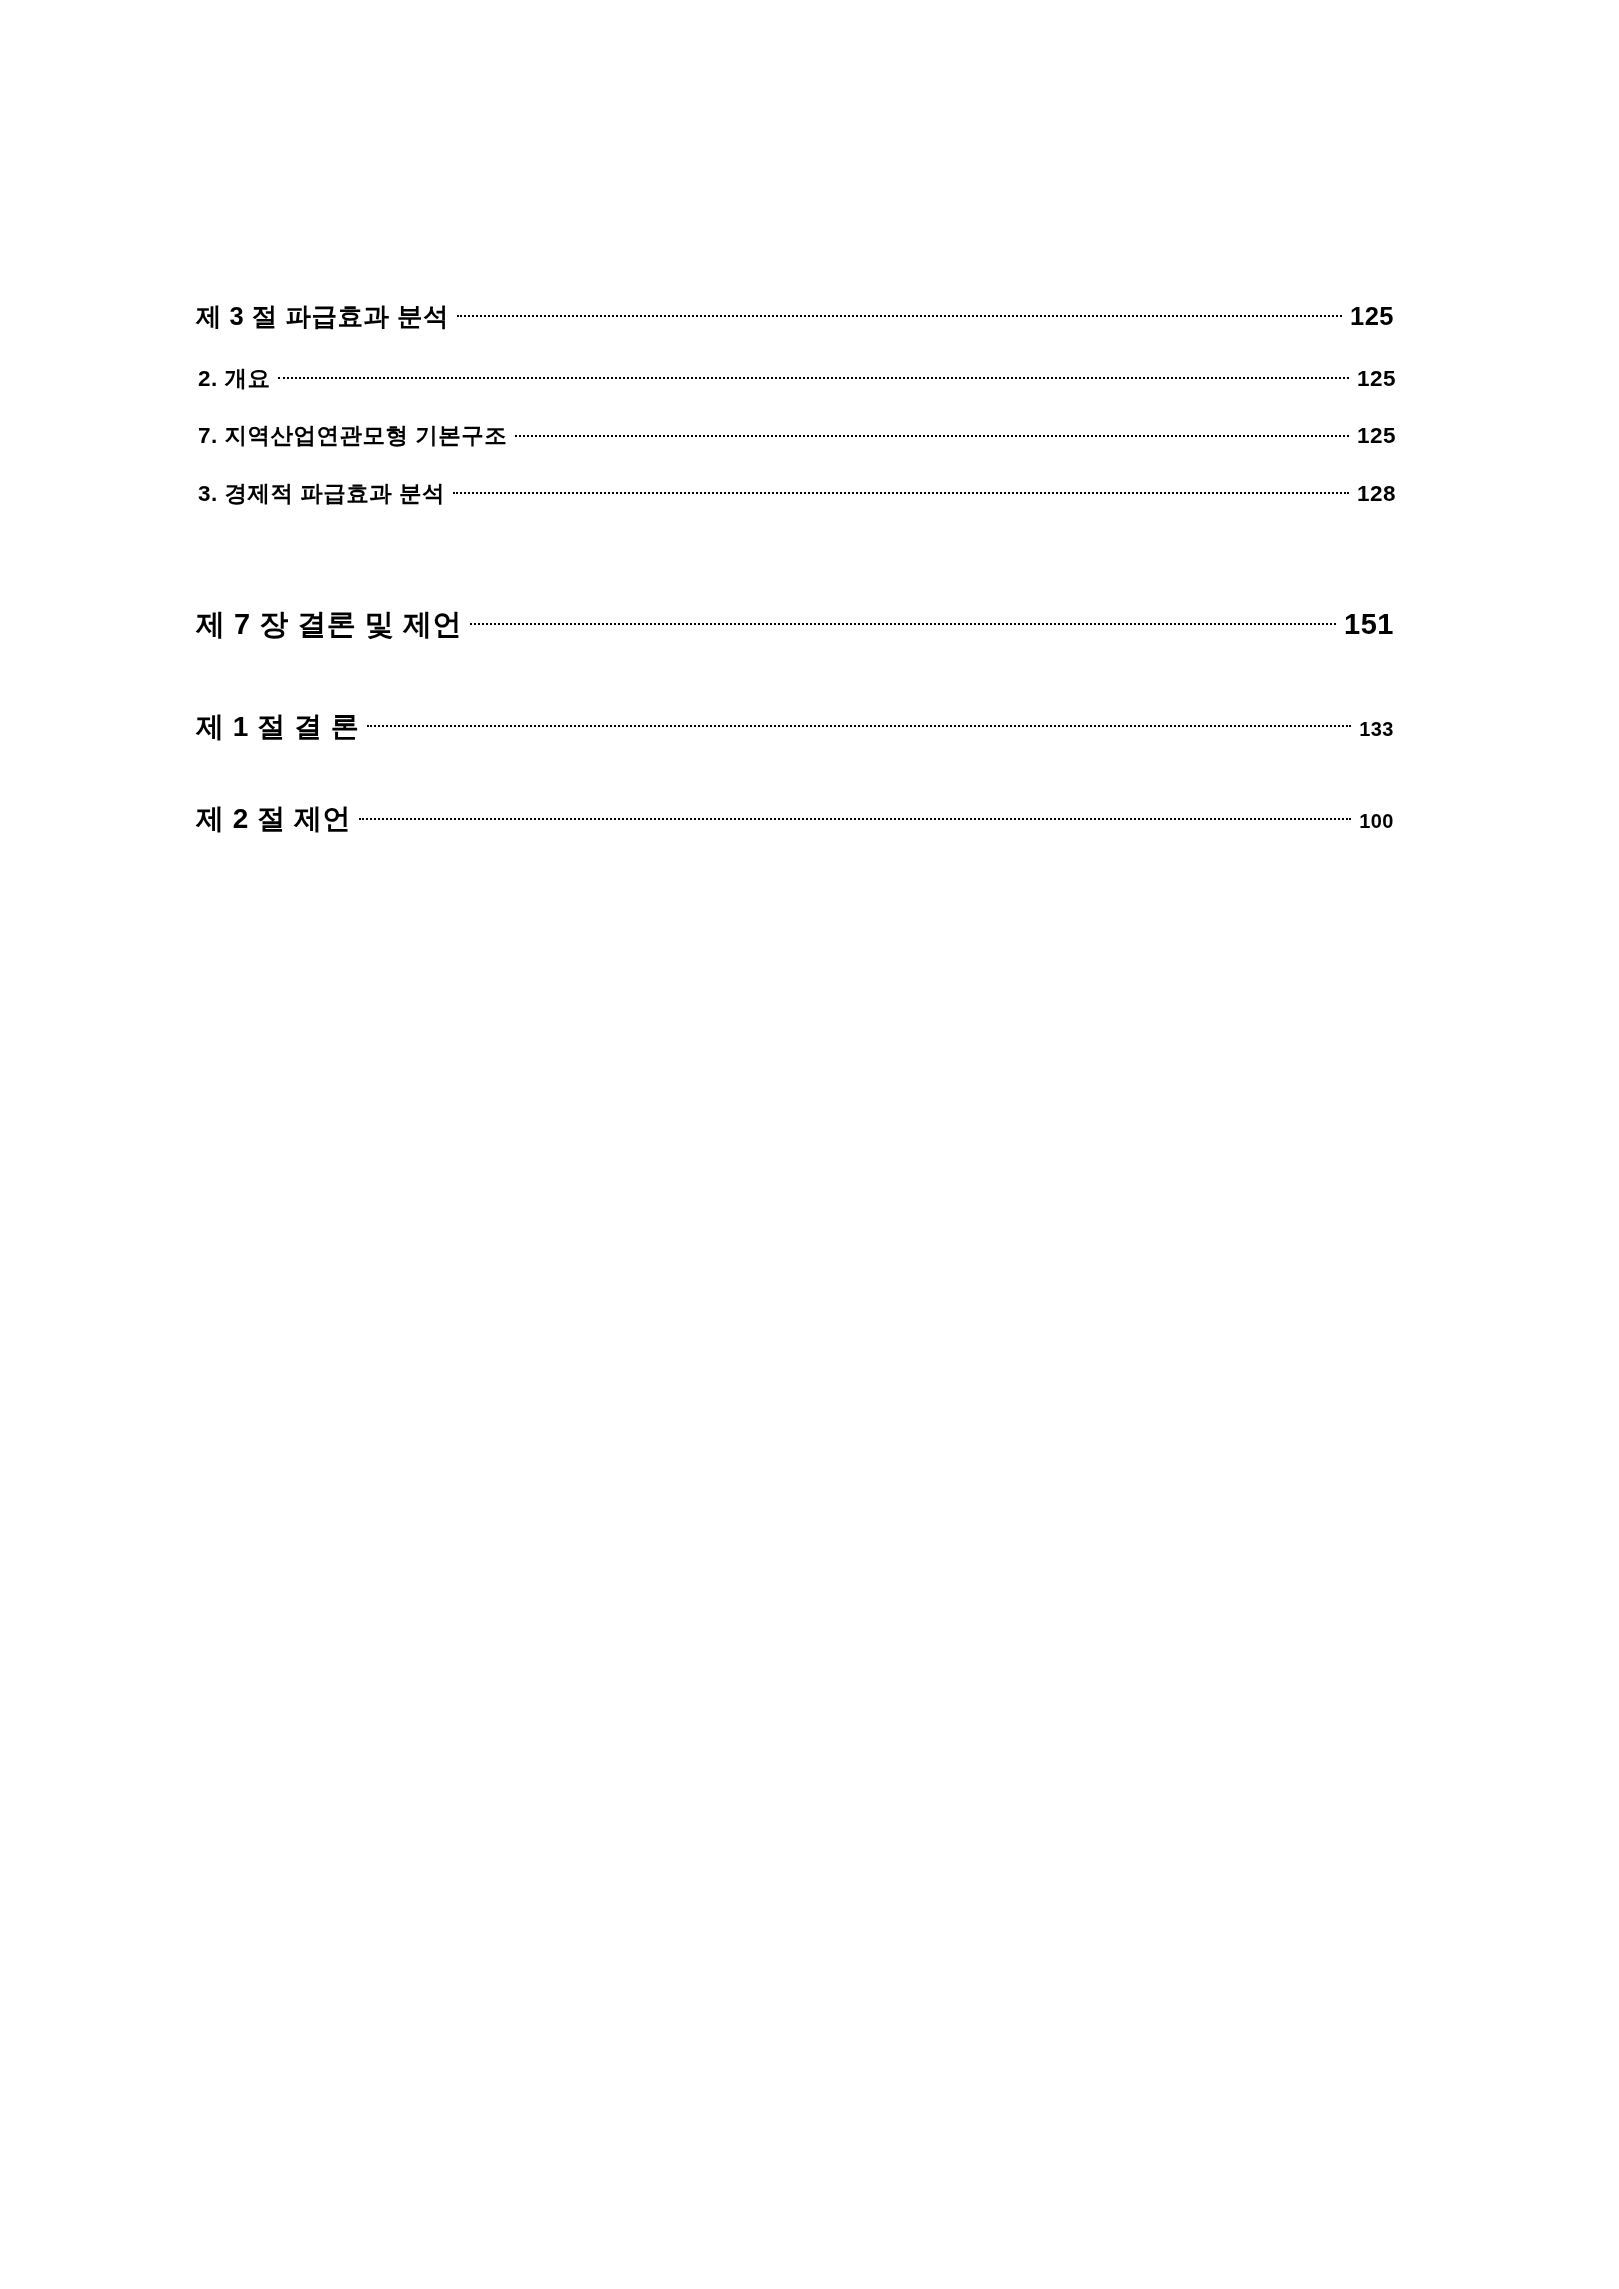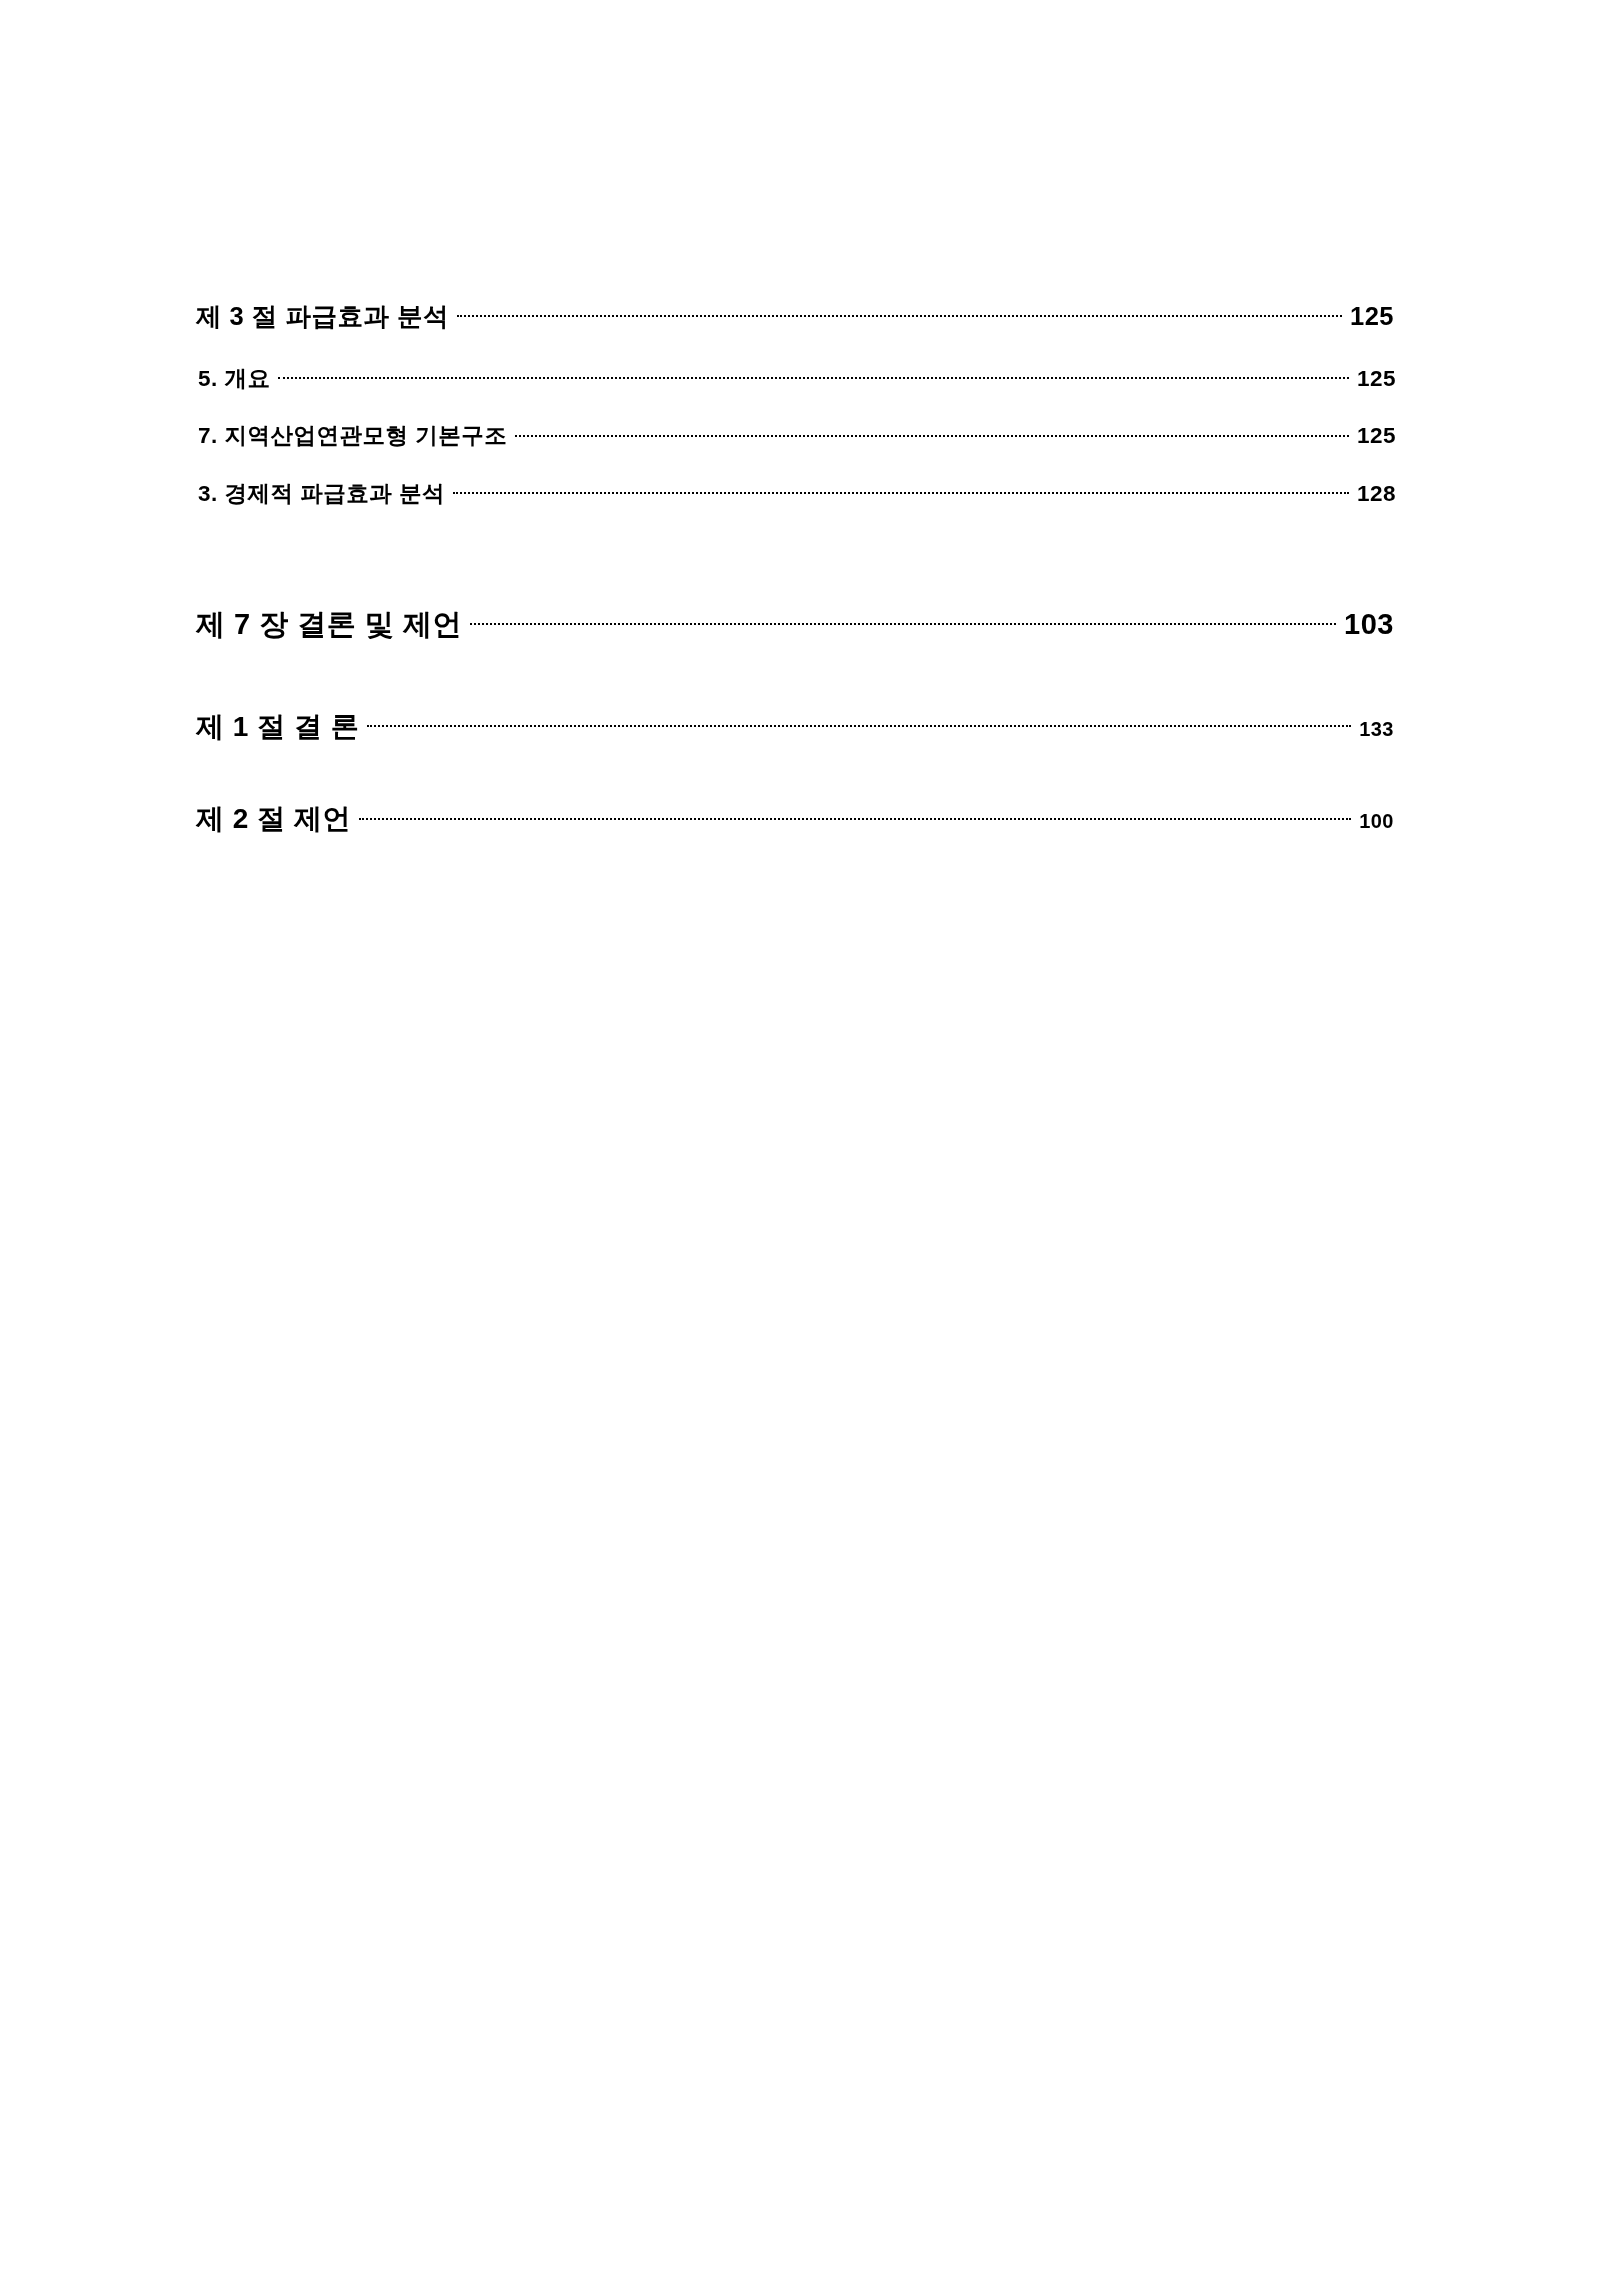--- a/index.html
+++ b/index.html
@@ -105,21 +105,21 @@
 <div class="page">
   <div class="toc">
 
     <div class="toc-entry lvl-section">
       <span class="label">제 3 절 파급효과 분석</span>
       <span class="leader"></span>
       <span class="page-num">125</span>
     </div>
 
     <div class="toc-entry lvl-item">
-      <span class="label">5. 개요</span>
+      <span class="label">2. 개요</span>
       <span class="leader"></span>
       <span class="page-num">125</span>
     </div>
 
     <div class="toc-entry lvl-item">
       <span class="label">7. 지역산업연관모형 기본구조</span>
       <span class="leader"></span>
       <span class="page-num">125</span>
     </div>
 
@@ -127,21 +127,21 @@
       <span class="label">3. 경제적 파급효과 분석</span>
       <span class="leader"></span>
       <span class="page-num">128</span>
     </div>
 
     <div class="gap-lg"></div>
 
     <div class="toc-entry lvl-chapter">
       <span class="label">제 7 장 결론 및 제언</span>
       <span class="leader"></span>
-      <span class="page-num">103</span>
+      <span class="page-num">151</span>
     </div>
 
     <div class="gap-md"></div>
 
     <div class="toc-entry lvl-section-major">
       <span class="label">제 1 절 결   론</span>
       <span class="leader"></span>
       <span class="page-num">133</span>
     </div>
 

